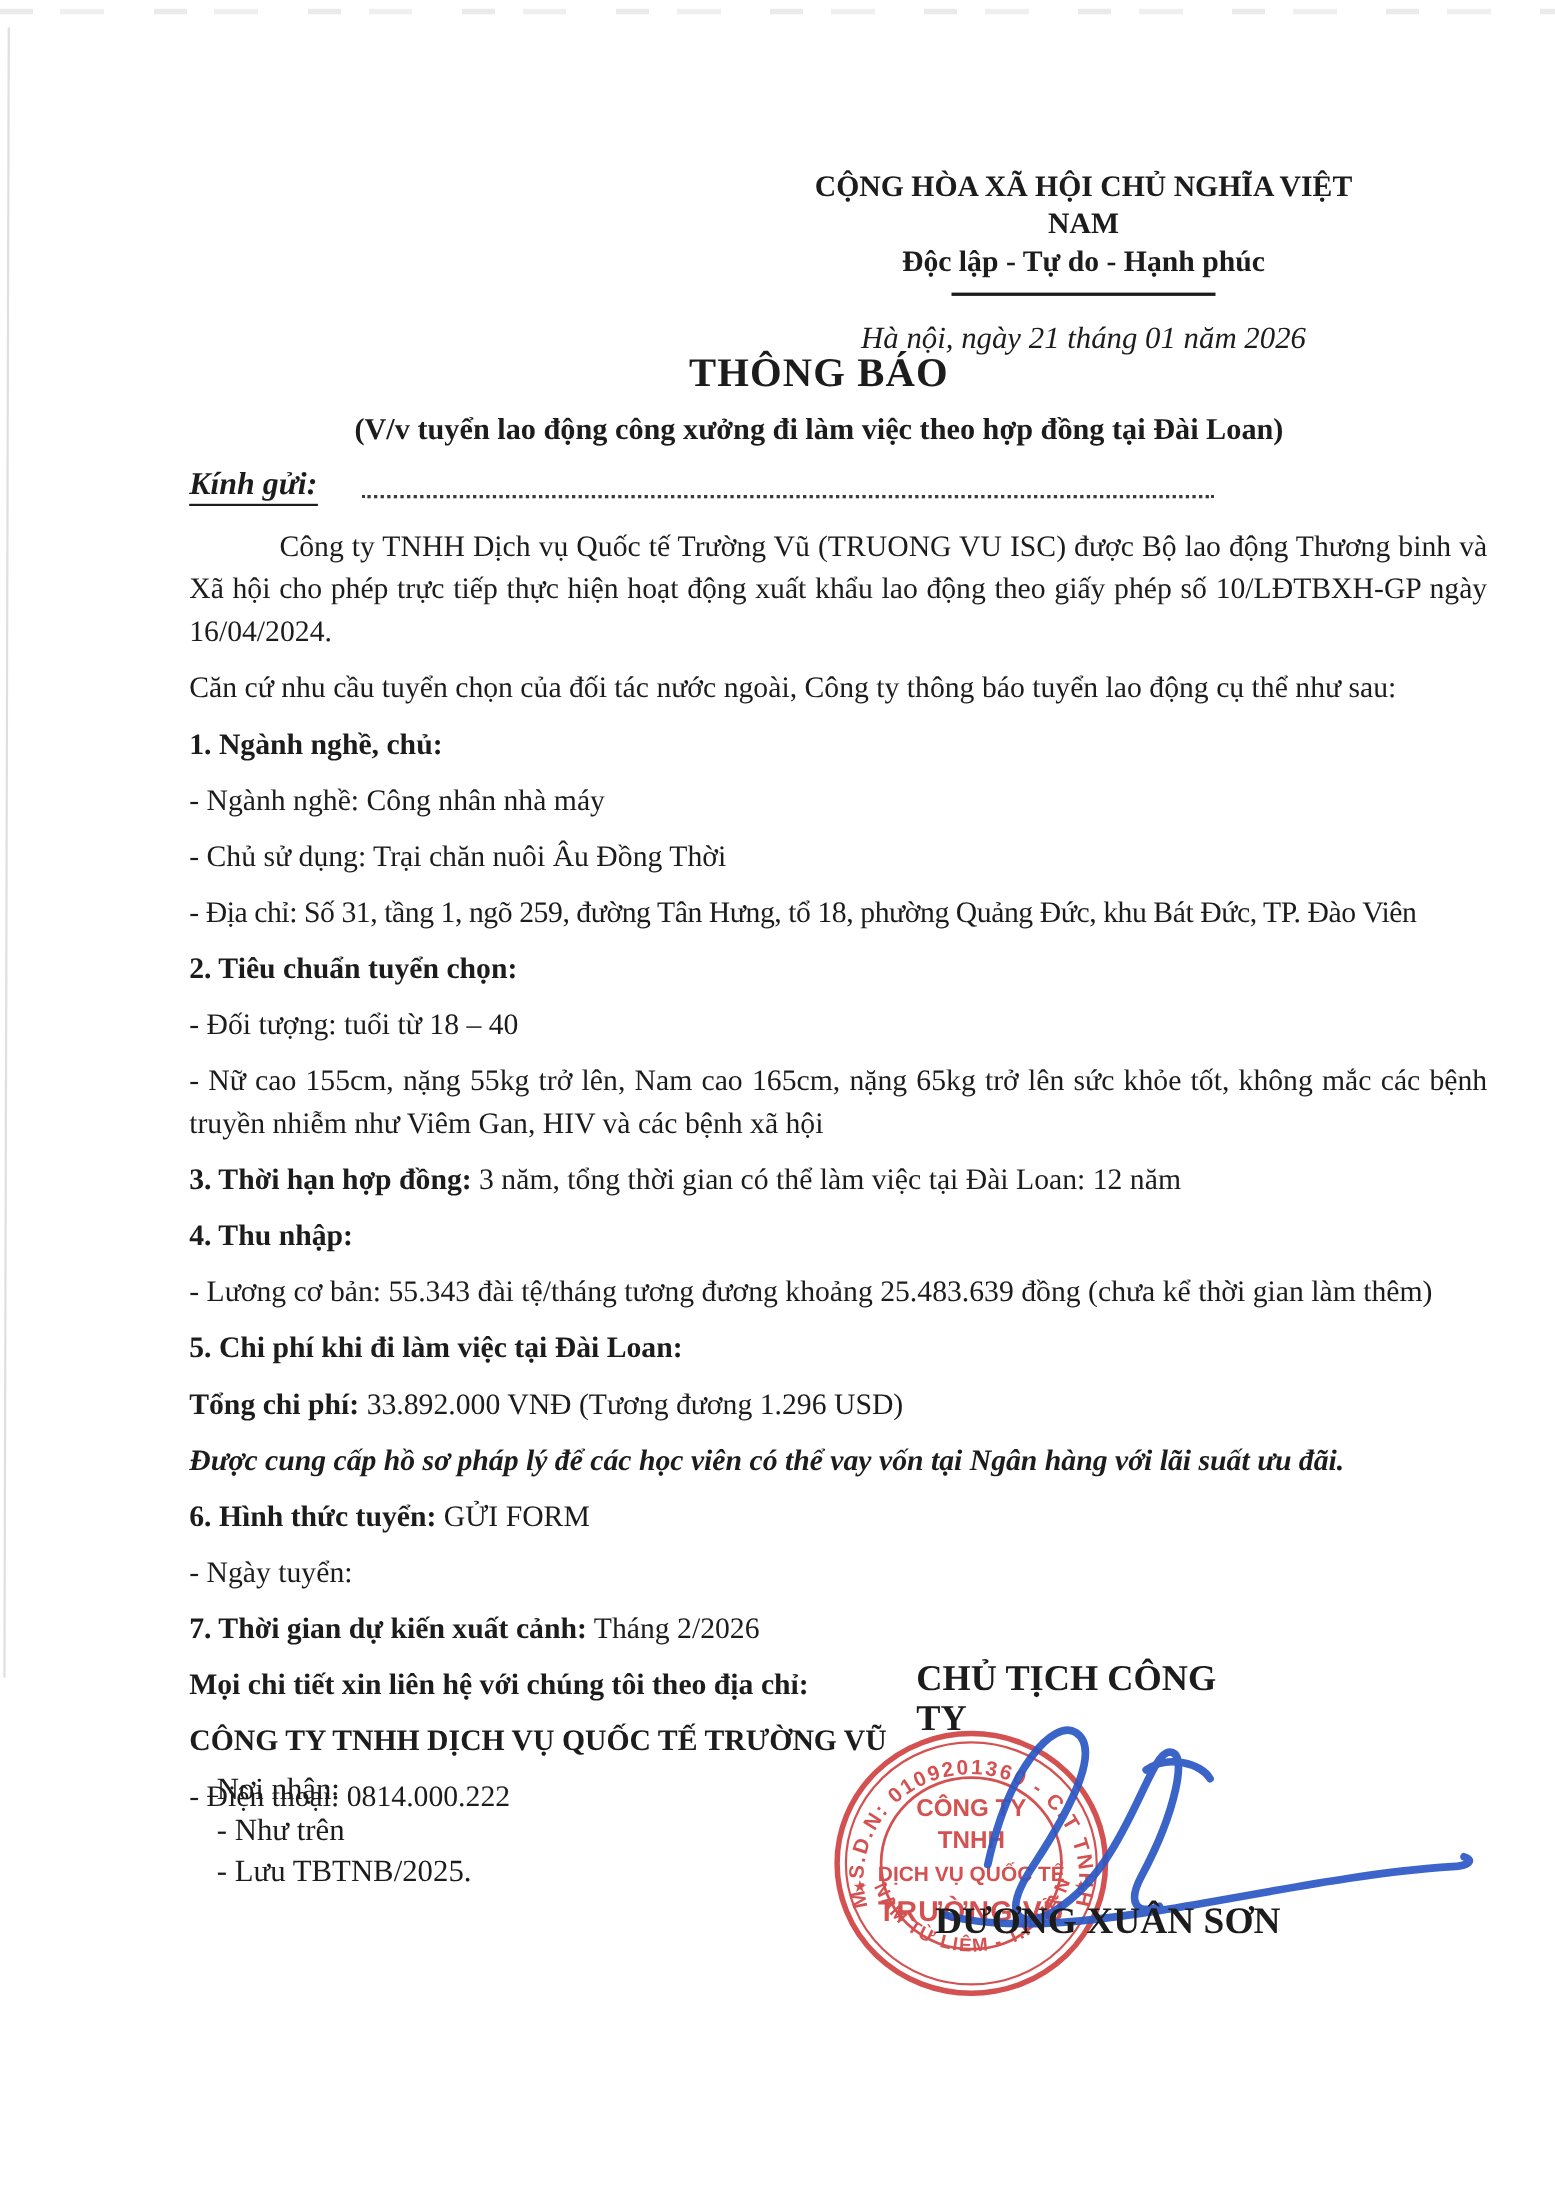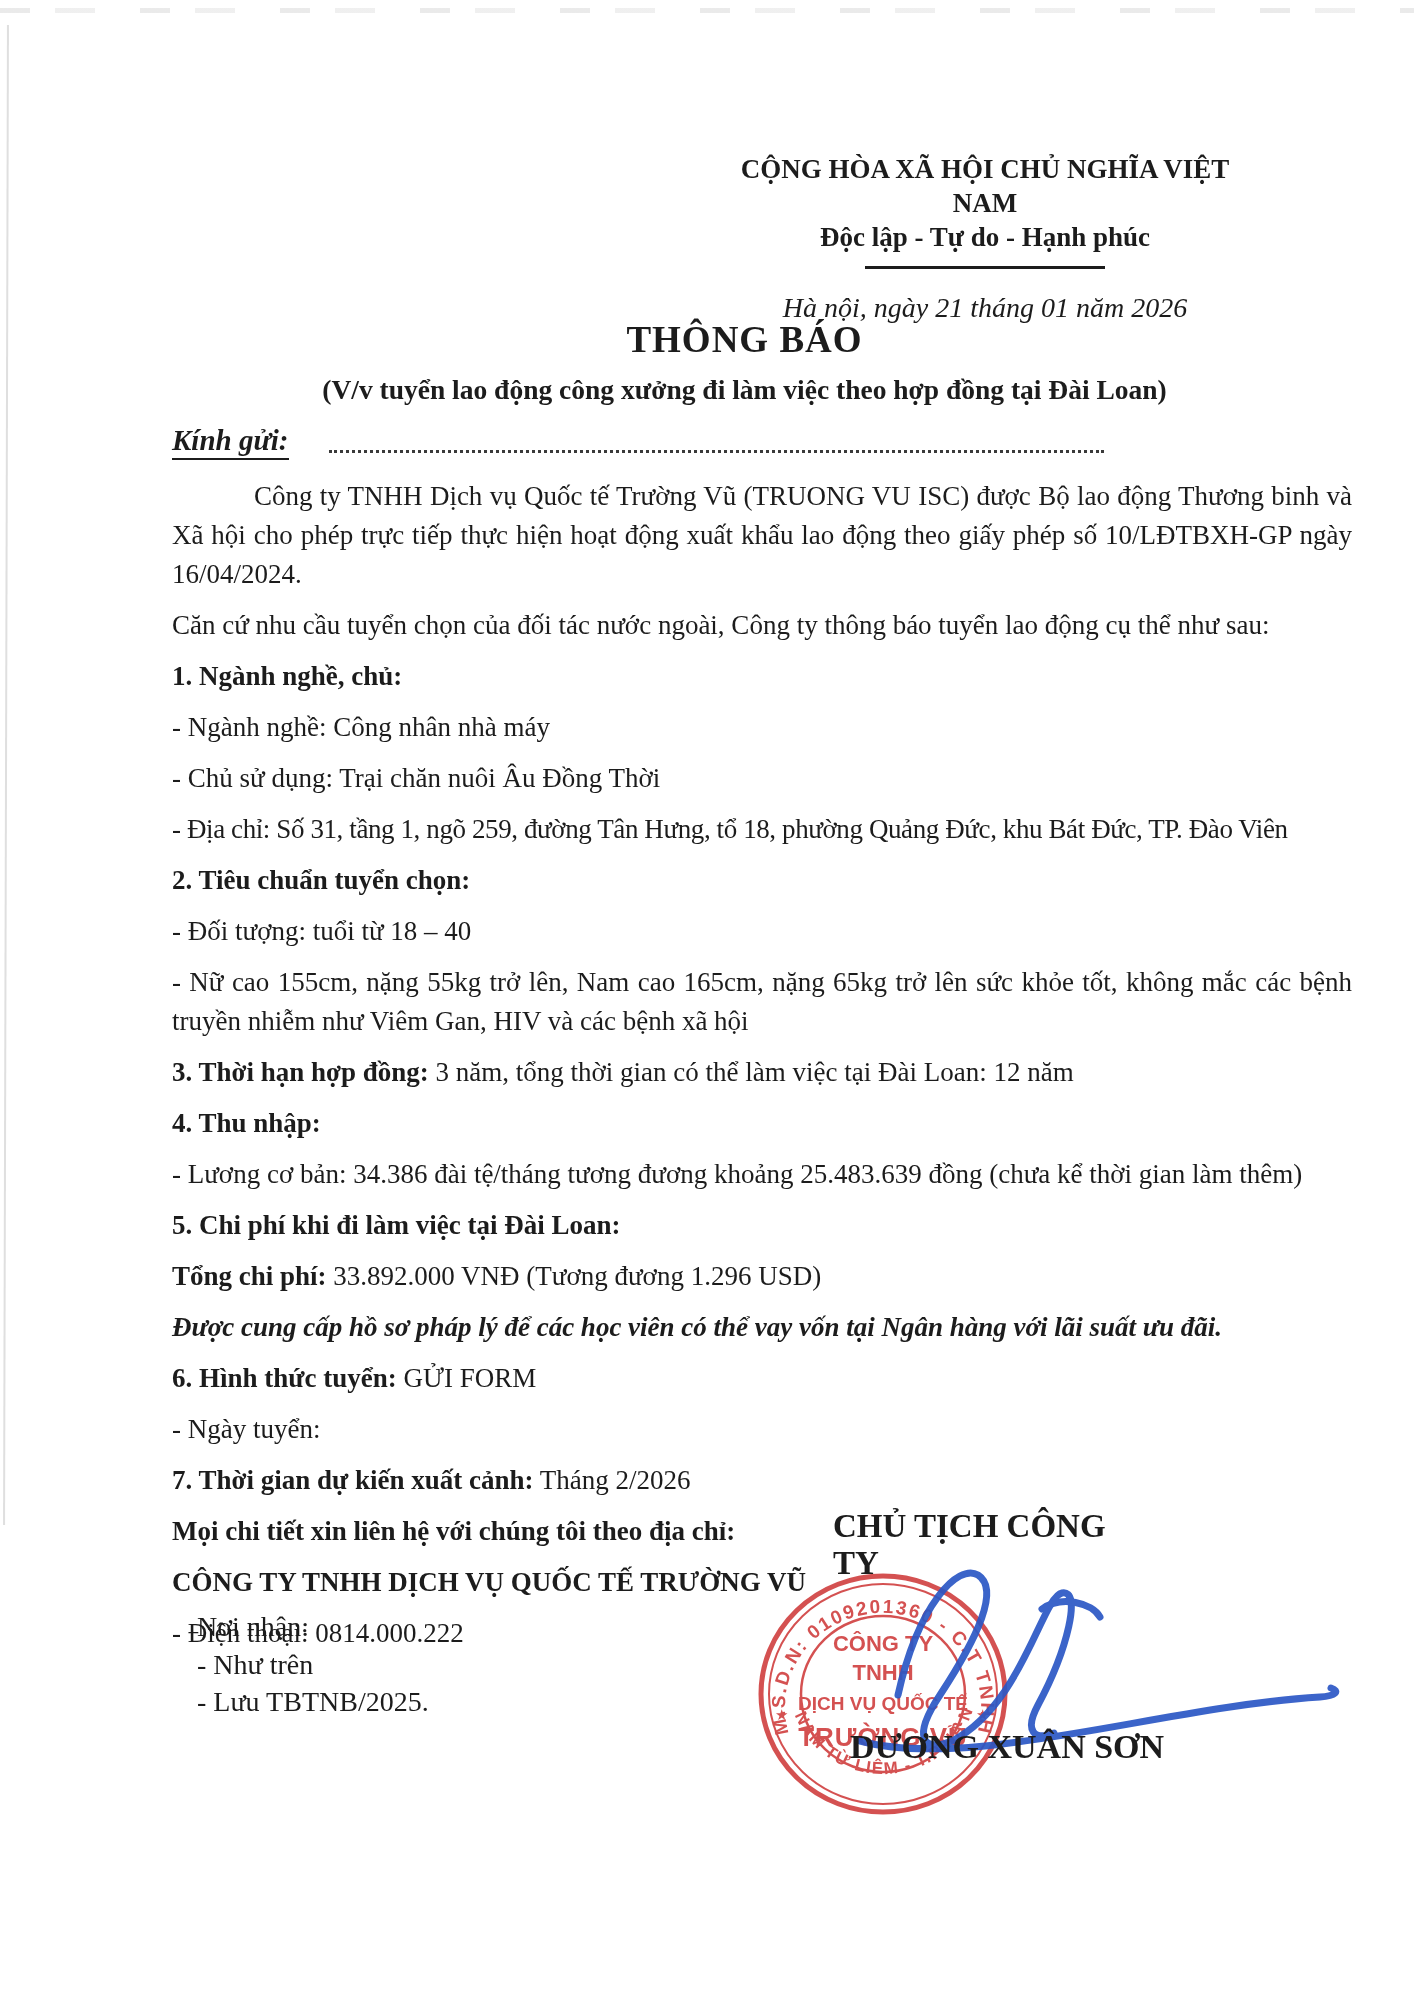--- a/index.html
+++ b/index.html
@@ -85,21 +85,21 @@
     <div class="blk">- Chủ sử dụng: Trại chăn nuôi Âu Đồng Thời</div>
     <div class="blk tight">- Địa chỉ: Số 31, tầng 1, ngõ 259, đường Tân Hưng, tổ 18, phường Quảng Đức, khu Bát Đức, TP. Đào Viên</div>
 
     <div class="blk b">2. Tiêu chuẩn tuyển chọn:</div>
     <div class="blk">- Đối tượng: tuổi từ 18 – 40</div>
     <div class="blk just">- Nữ cao 155cm, nặng 55kg trở lên, Nam cao 165cm, nặng 65kg trở lên sức khỏe tốt, không mắc các bệnh truyền nhiễm như Viêm Gan, HIV và các bệnh xã hội</div>
 
     <div class="blk"><span class="b">3. Thời hạn hợp đồng:</span><span> 3 năm, tổng thời gian có thể làm việc tại Đài Loan: 12 năm</span></div>
 
     <div class="blk b">4. Thu nhập:</div>
-    <div class="blk just">- Lương cơ bản: 34.386 đài tệ/tháng tương đương khoảng 25.483.639 đồng (chưa kể thời gian làm thêm)</div>
+    <div class="blk just">- Lương cơ bản: 55.343 đài tệ/tháng tương đương khoảng 25.483.639 đồng (chưa kể thời gian làm thêm)</div>
 
     <div class="blk b">5. Chi phí khi đi làm việc tại Đài Loan:</div>
     <div class="blk"><span class="b">Tổng chi phí:</span><span> 33.892.000 VNĐ (Tương đương 1.296 USD)</span></div>
     <div class="blk b i">Được cung cấp hồ sơ pháp lý để các học viên có thể vay vốn tại Ngân hàng với lãi suất ưu đãi.</div>
 
     <div class="blk"><span class="b">6. Hình thức tuyển:</span><span> GỬI FORM</span></div>
     <div class="blk">- Ngày tuyển:</div>
 
     <div class="blk"><span class="b">7. Thời gian dự kiến xuất cảnh:</span><span> Tháng 2/2026</span></div>
 

